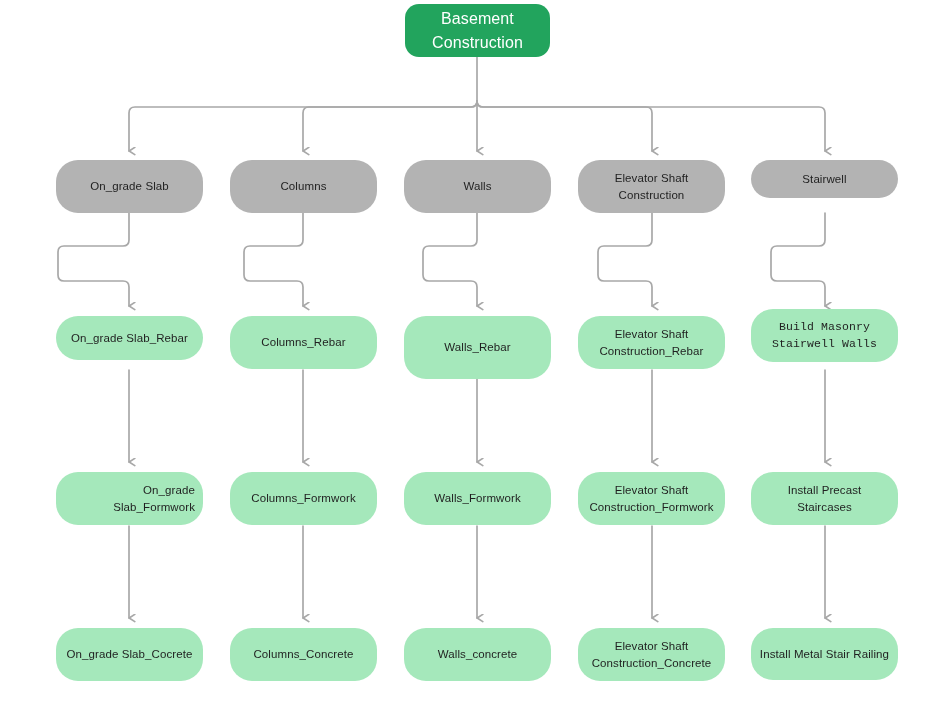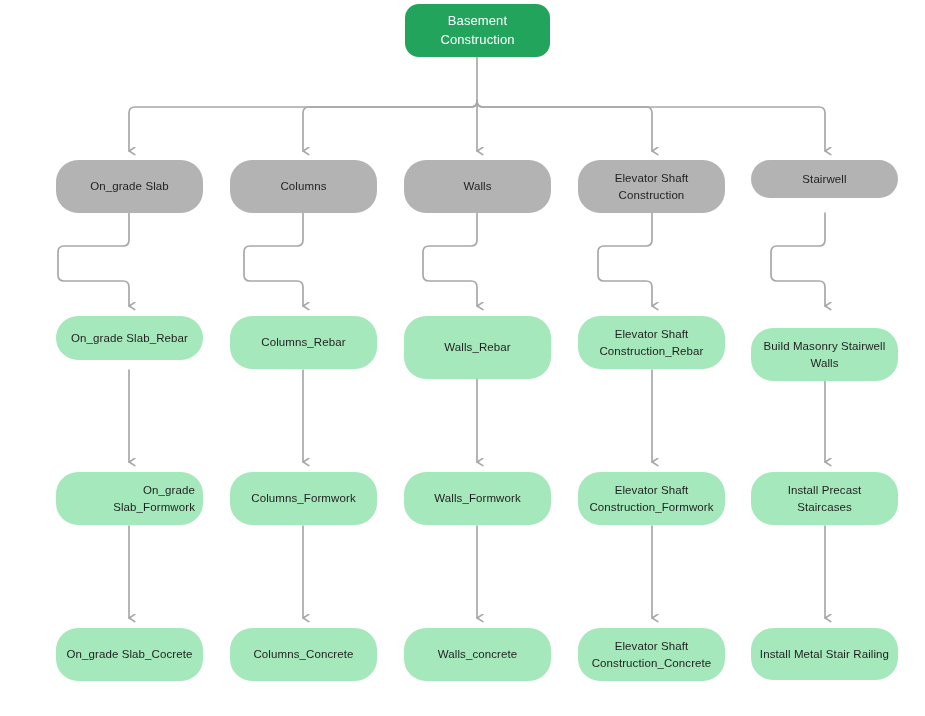--- a/index.html
+++ b/index.html
@@ -40,21 +40,21 @@
     padding: 4px 8px;
     overflow: hidden;
   }
   .node-label {
     display: block;
     white-space: pre-line;
   }
   .node.root {
     background: #22a45d;
     color: #ffffff;
-    font-size: 13px;
+    font-size: 16px;
     border-radius: 14px;
   }
   .node.category {
     background: #b3b3b3;
     color: #1f1f1f;
     font-size: 11.5px;
     border-radius: 22px;
   }
   .node.task {
     background: #a5e8bb;
@@ -136,21 +136,21 @@
   <div class="node task" style="left:230px; top:316px; width:147px; height:53px;">
     <span class="node-label">Columns_Rebar</span>
   </div>
   <div class="node task" style="left:404px; top:316px; width:147px; height:63px;">
     <span class="node-label">Walls_Rebar</span>
   </div>
   <div class="node task" style="left:578px; top:316px; width:147px; height:53px;">
     <span class="node-label">Elevator Shaft
 Construction_Rebar</span>
   </div>
-  <div class="node task" style="left:751px; top:328px; width:147px; height:53px;">
+  <div class="node task" style="left:751px; top:309px; width:147px; height:53px;font-family:Liberation Mono, monospace;">
     <span class="node-label">Build Masonry Stairwell Walls</span>
   </div>
 
   <div class="node task" style="left:56px; top:472px; width:147px; height:53px;text-align:right;">
     <span class="node-label">On_grade Slab_Formwork</span>
   </div>
   <div class="node task" style="left:230px; top:472px; width:147px; height:53px;">
     <span class="node-label">Columns_Formwork</span>
   </div>
   <div class="node task" style="left:404px; top:472px; width:147px; height:53px;text-align:center;">

